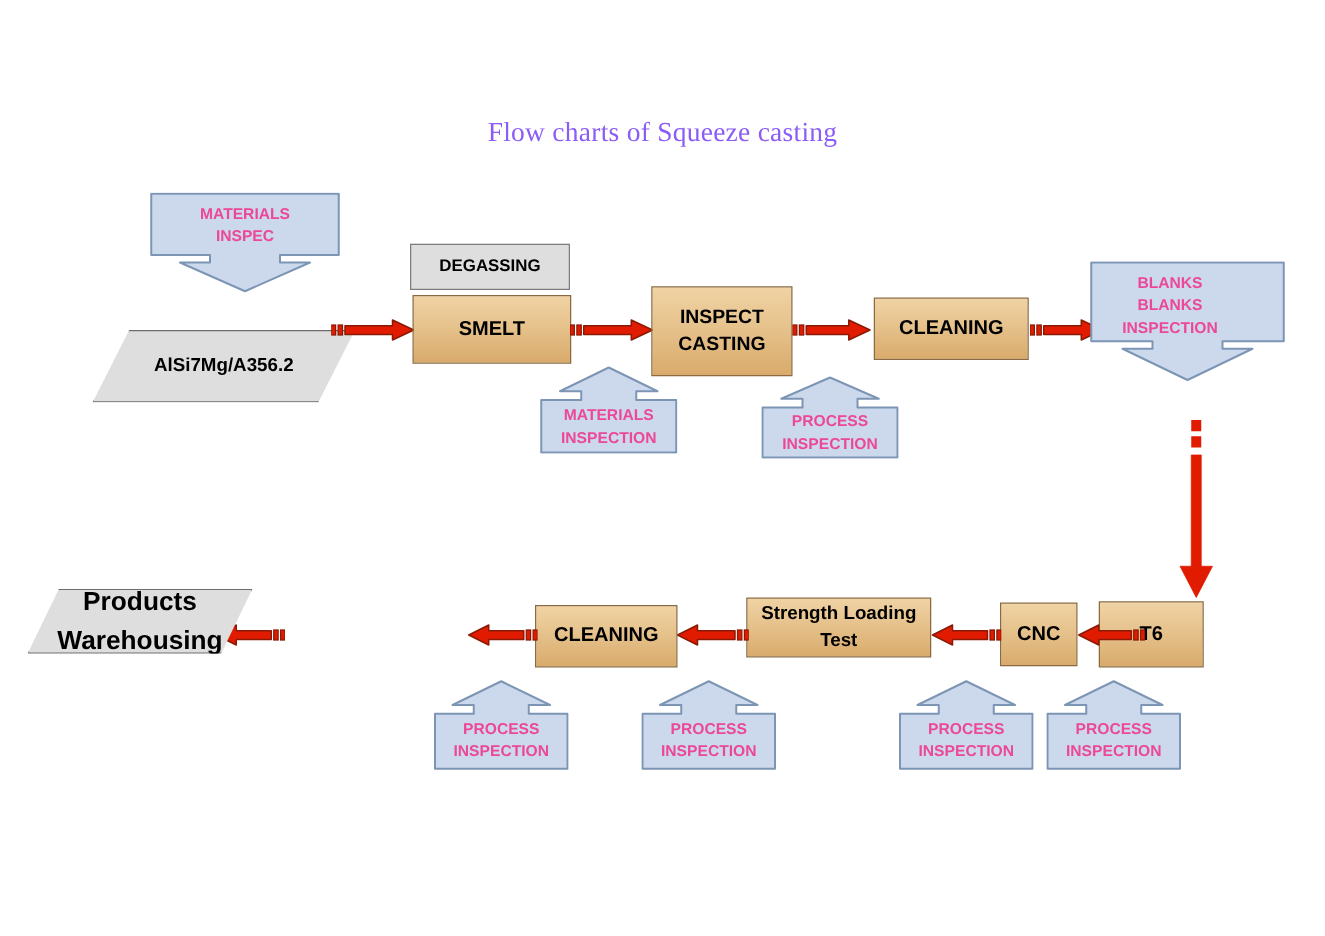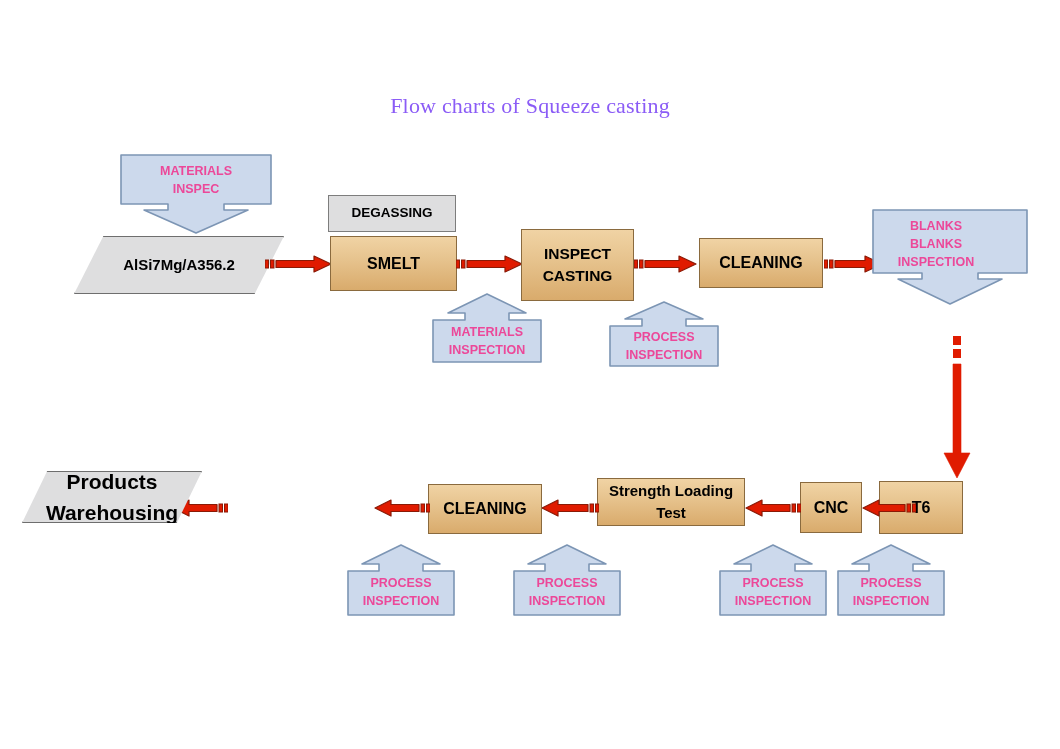--- a/index.html
+++ b/index.html
@@ -70,21 +70,21 @@
     display: flex;
     align-items: center;
     justify-content: center;
     text-align: center;
     color: #000000;
     font-weight: bold;
     font-size: 13.5px;
     line-height: 1.5;
     clip-path: polygon(14% 0%, 100% 0%, 86% 100%, 0% 100%);
   }
-  .para.big { font-size: 15px; }
+  .para.big { font-size: 15px; margin-top: 28px; }
   .para-label {
     transform: translateX(0px);
   }
 
   
   .callout {
     position: absolute;
   }
   .callout svg { display: block; }
   .callout .co-text {

